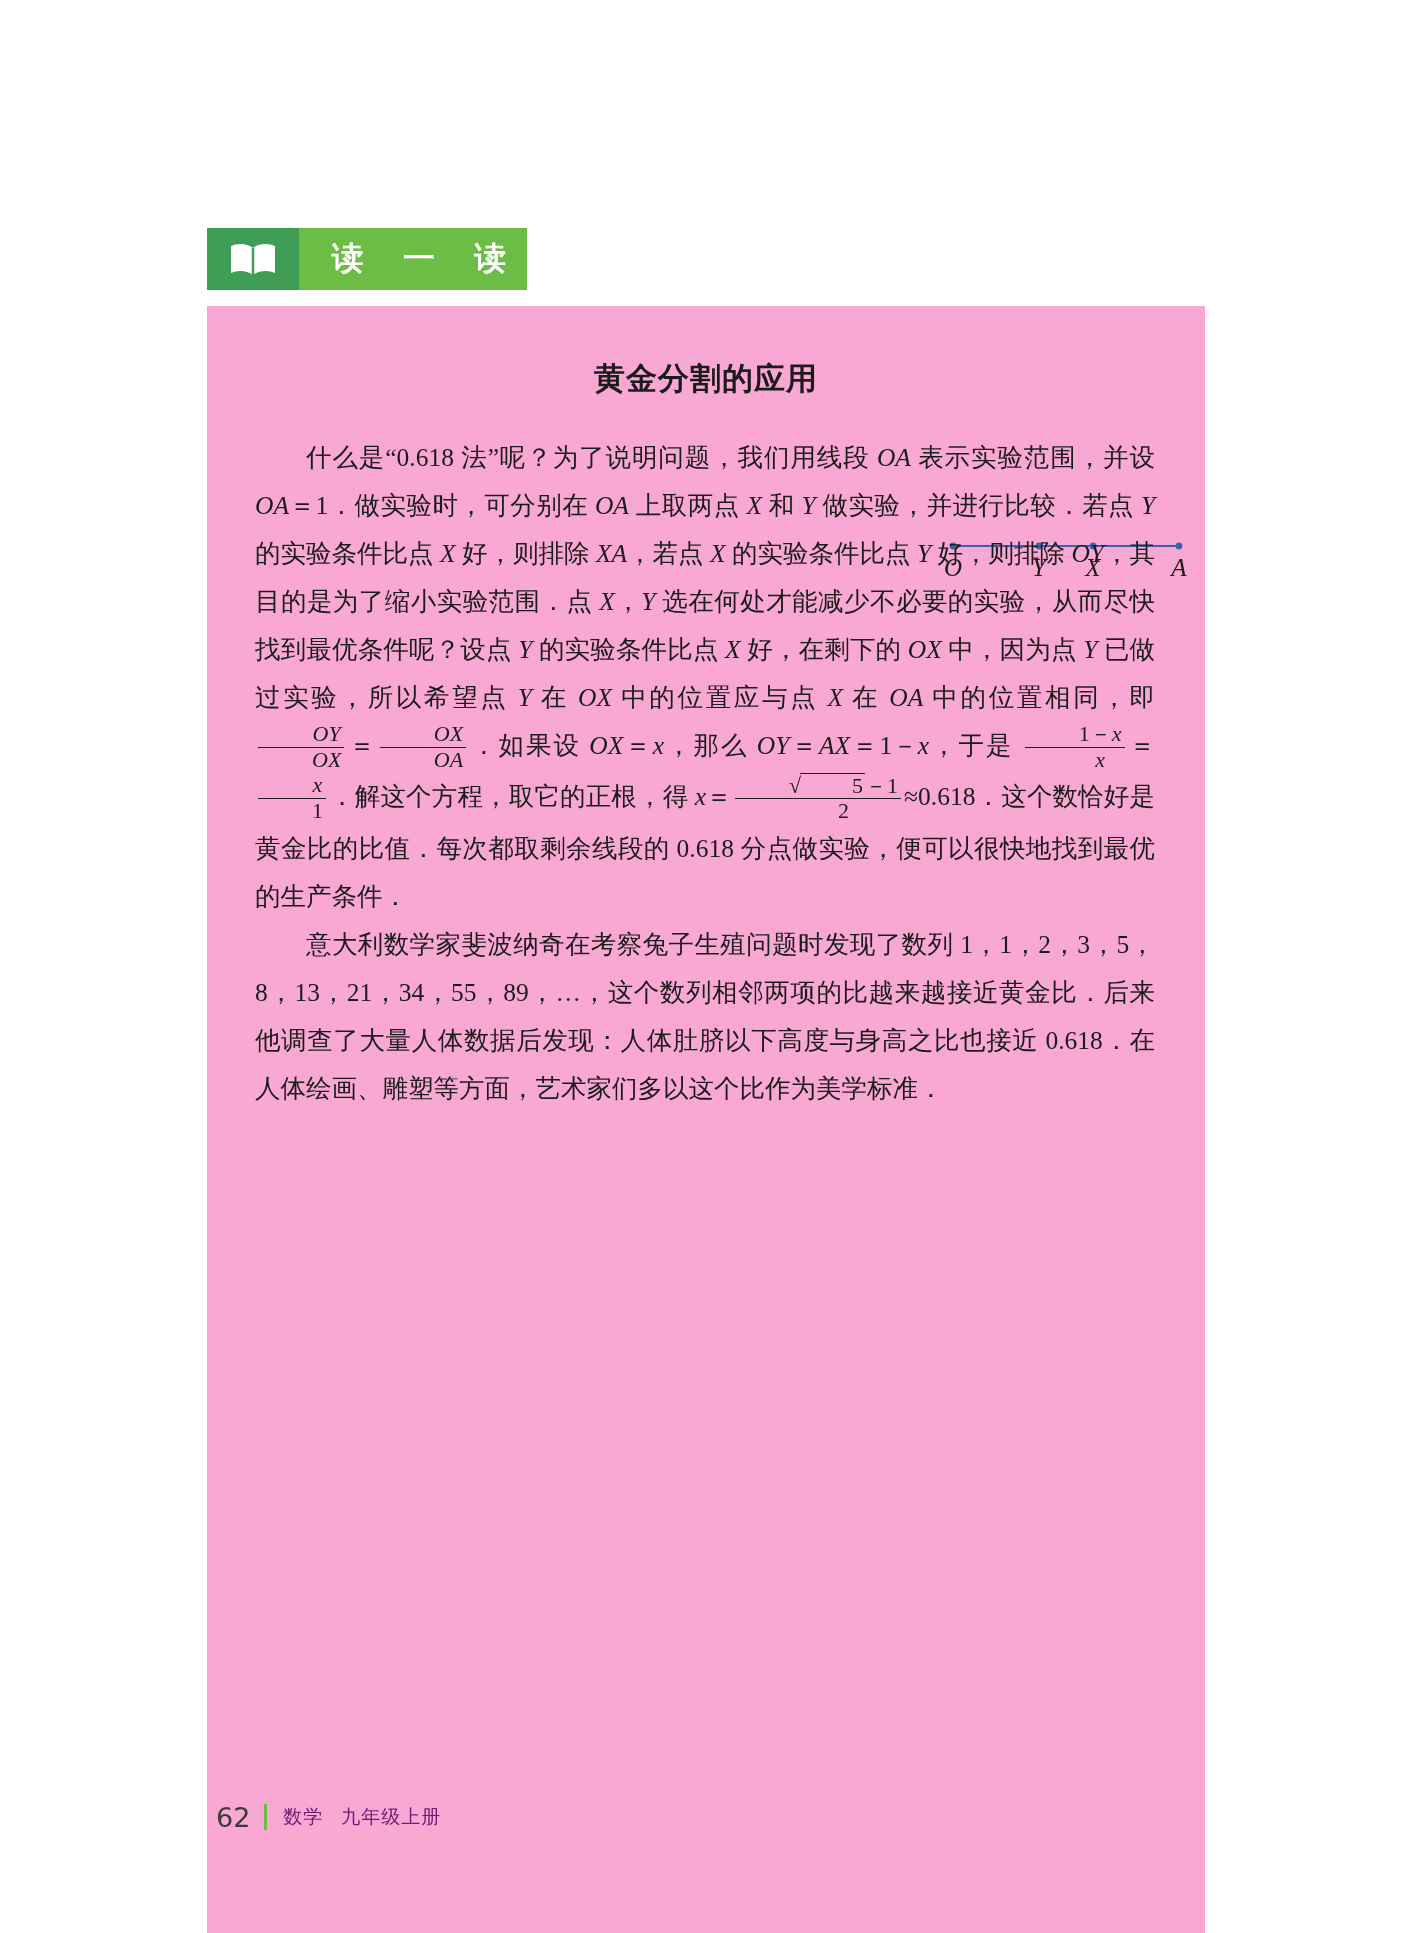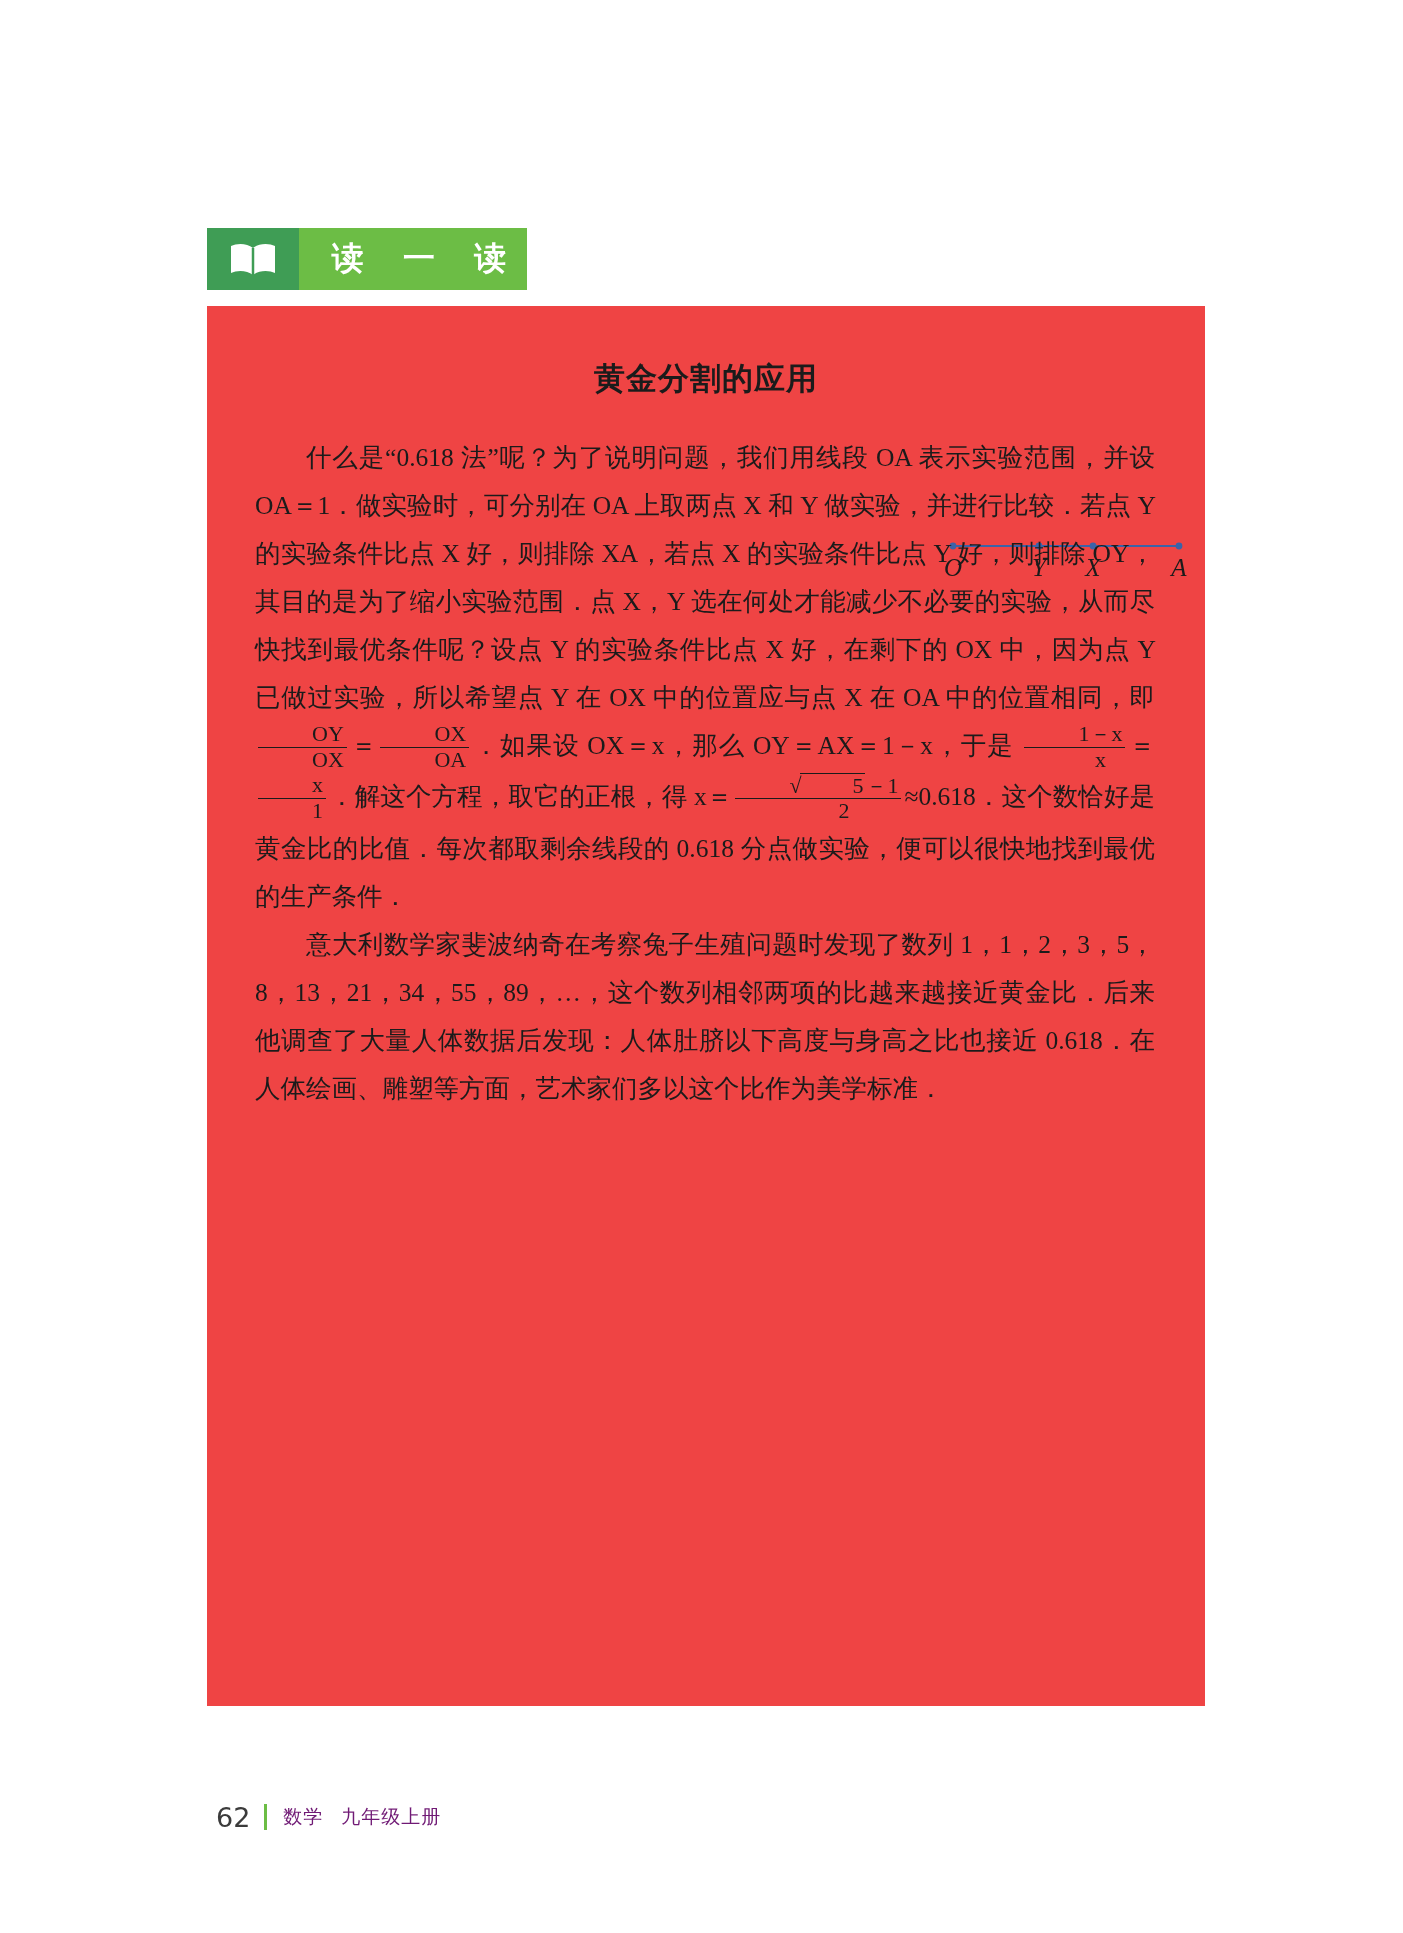--- a/index.html
+++ b/index.html
@@ -55,22 +55,22 @@
     padding-left: 26px;
     box-sizing: border-box;
   }
 
   
   .panel {
     position: absolute;
     left: 207px;
     top: 306px;
     width: 998px;
-    height: 1400px;
-    background: #ef4444;
+    height: 1628px;
+    background: #f9a8d4;
   }
 
   .panel-title {
     text-align: center;
     font-family: "DejaVu Sans", sans-serif;
     font-weight: bold;
     font-size: 31px;
     color: #1b1b1b;
     margin-top: 52px;
     letter-spacing: 1px;
@@ -85,20 +85,21 @@
     line-height: 48px;
     text-align: justify;
     color: #1b1b1b;
   }
   .body-text p {
     margin: 0;
     text-indent: 2em;
   }
   .mth {
     font-family: "Liberation Serif", serif;
+    font-style: italic;
   }
   .num {
     font-family: "Liberation Serif", serif;
     font-style: normal;
   }
 
   
   .frac {
     display: inline-block;
     vertical-align: middle;

